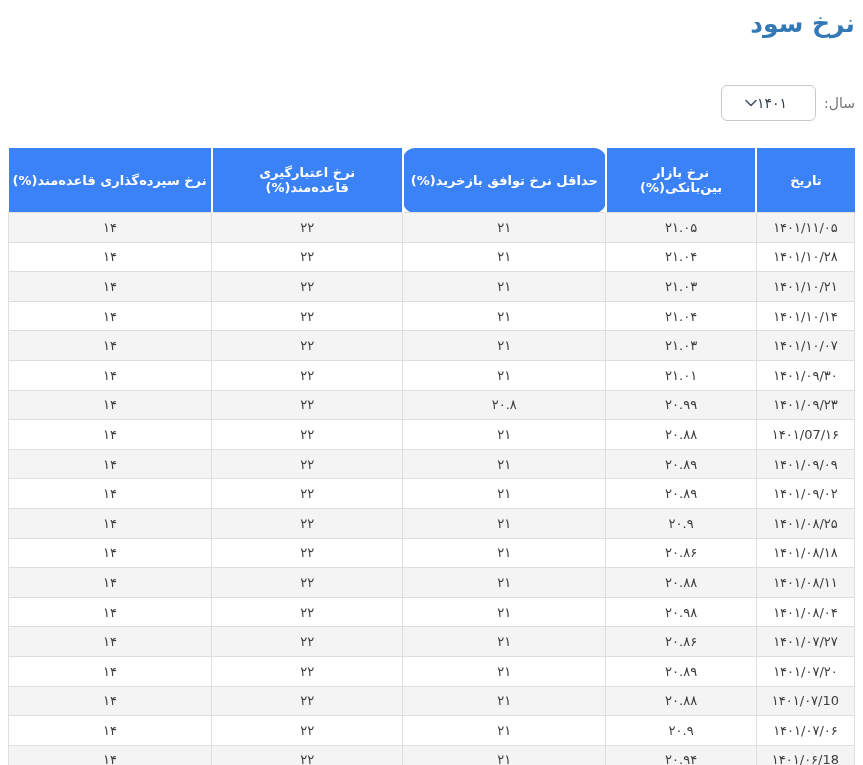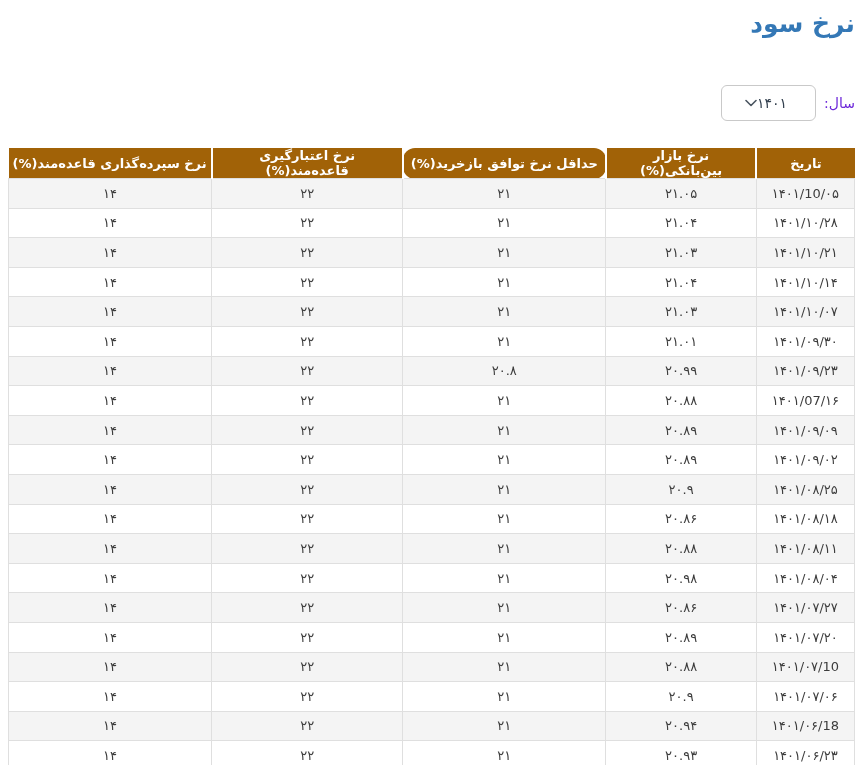--- a/index.html
+++ b/index.html
@@ -24,21 +24,21 @@
   .year-row {
     margin-top: 46px;
     display: flex;
     align-items: center;
     justify-content: flex-start; 
     gap: 8px;
     height: 37px;
   }
   .year-label {
     font-size: 14px;
-    color: #6d28d9;
+    color: #737373;
   }
   .year-select {
     width: 95px;
     height: 36px;
     box-sizing: border-box;
     background: #ffffff;
     border: 1px solid #c9c9c9;
     border-radius: 6px;
     display: flex;
     flex-direction: row; 
@@ -58,30 +58,30 @@
     align-items: center;
     color: #4a5560;
   }
   table.rates {
     margin-top: 27px;
     width: 847px;
     border-collapse: collapse;
     table-layout: fixed;
   }
   table.rates thead th {
-    background: #a16207;
+    background: #3b82f6;
     color: #ffffff;
     font-size: 13px;
     font-weight: bold;
     height: 28px;
     box-sizing: border-box;
     text-align: center;
     vertical-align: middle;
     border-left: 2px solid #ffffff;
-    padding: 0 4px;
+    padding: 17px 4px;
   }
   table.rates thead th:last-child {
     border-left: none;
   }
   table.rates tbody td {
     height: 28.6px;
     box-sizing: content-box;
     font-size: 13px;
     color: #3c3c3c;
     text-align: center;
@@ -122,21 +122,21 @@
       <tr>
         <th>تاریخ</th>
         <th>نرخ بازار بین‌بانکی(%)</th>
         <th>حداقل نرخ توافق بازخرید(%)</th>
         <th>نرخ اعتبارگیری قاعده‌مند(%)</th>
         <th>نرخ سپرده‌گذاری قاعده‌مند(%)</th>
       </tr>
     </thead>
     <tbody>
         <tr>
-          <td>۱۴۰۱/10/۰۵</td>
+          <td>۱۴۰۱/۱۱/۰۵</td>
           <td>۲۱.۰۵</td>
           <td>۲۱</td>
           <td>۲۲</td>
           <td>۱۴</td>
         </tr>
         <tr>
           <td>۱۴۰۱/۱۰/۲۸</td>
           <td>۲۱.۰۴</td>
           <td>۲۱</td>
           <td>۲۲</td>

